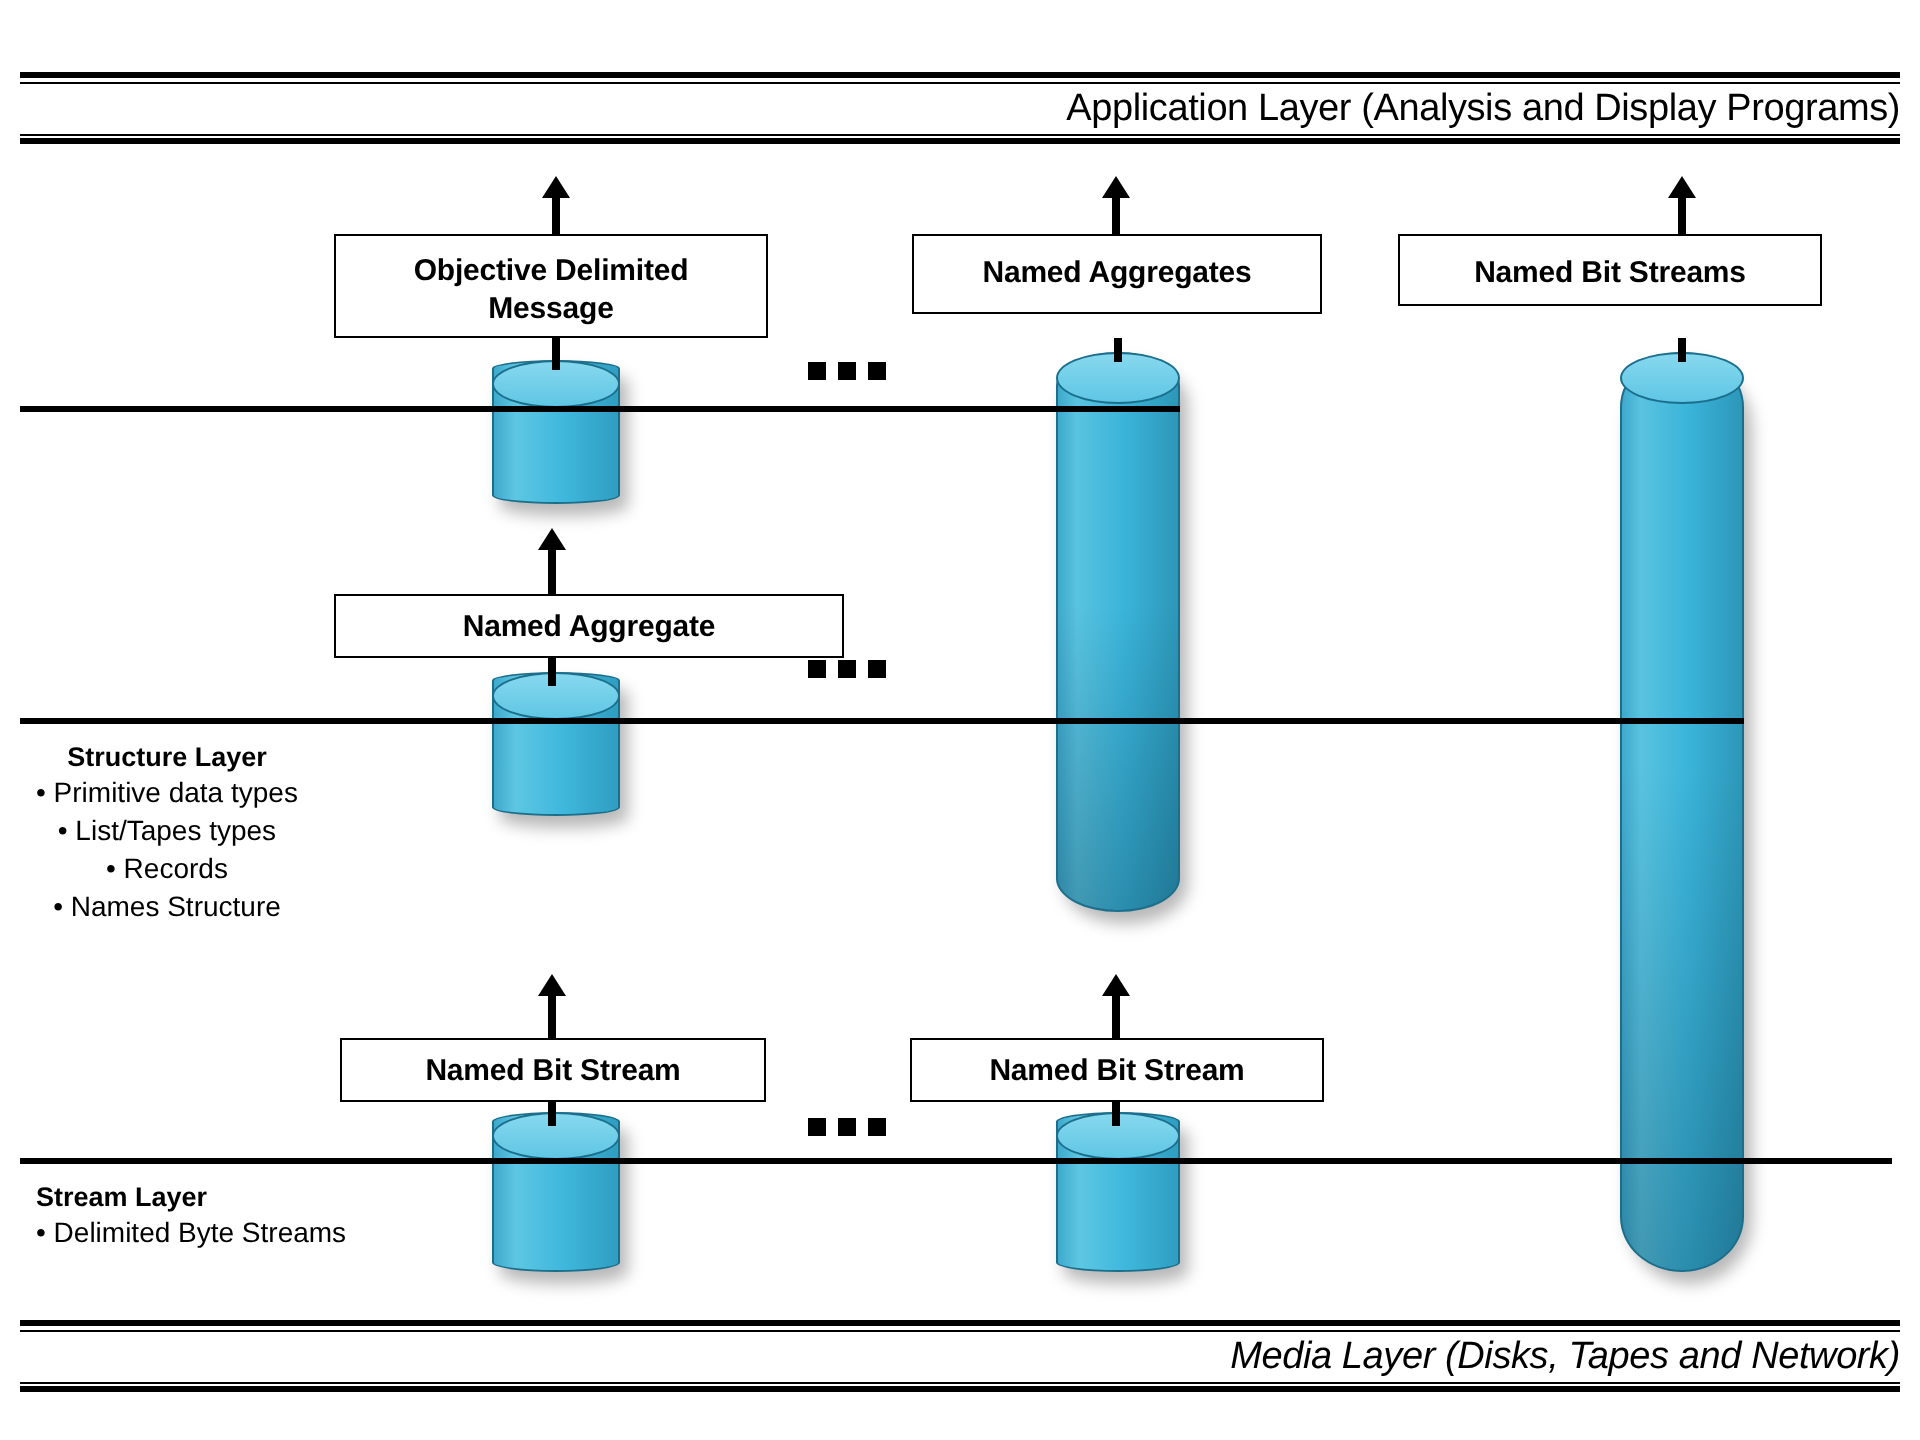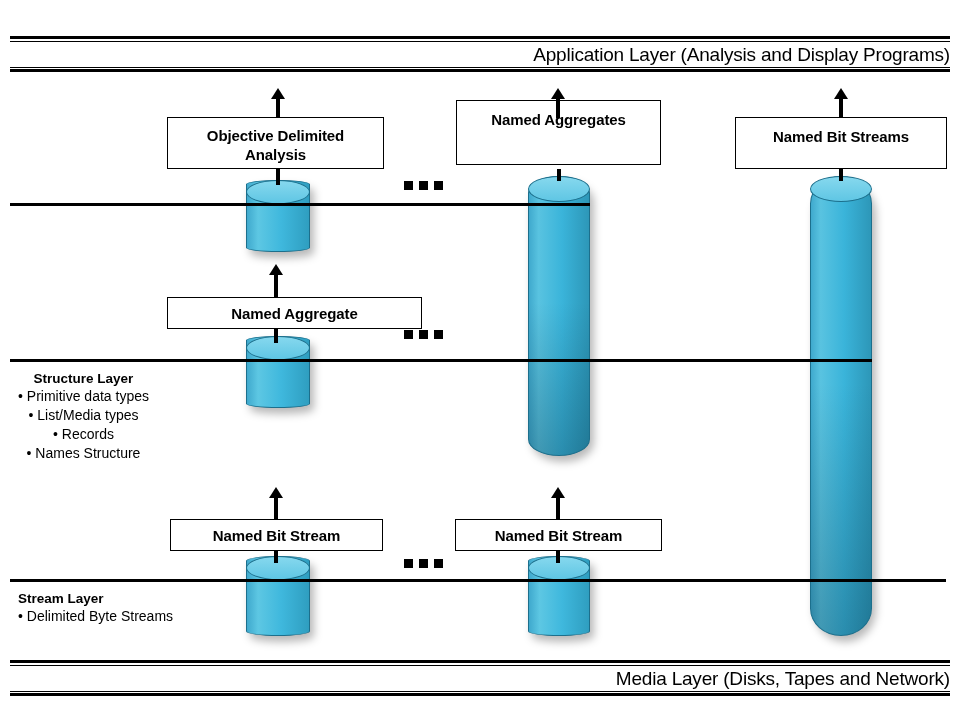--- a/index.html
+++ b/index.html
@@ -112,40 +112,40 @@
   </div>
 
   <div class="divider" style="left:10px;top:203px;width:580px;"></div>
   <div class="divider" style="left:10px;top:359px;width:862px;"></div>
   <div class="divider" style="left:10px;top:579px;width:936px;"></div>
 
 
   <div class="layer-label" style="left:18px;top:370px;text-align:center;">
     <div class="title">Structure Layer</div>
     <div class="bullet">• Primitive data types</div>
-    <div class="bullet">• List/Media types</div>
+    <div class="bullet">• List/Tapes types</div>
     <div class="bullet">• Records</div>
     <div class="bullet">• Names Structure</div>
   </div>
 
   <div class="layer-label" style="left:18px;top:590px;">
     <div class="title">Stream Layer</div>
     <div class="bullet">• Delimited Byte Streams</div>
   </div>
 
   <div class="box two-line" style="left:167px;top:117px;width:217px;height:52px;">
     <span class="box-text">Objective Delimited</span>
-    <span class="box-text" style="padding-top:0;">Analysis</span>
-  </div>
-
-  <div class="box" style="left:456px;top:100px;width:205px;height:65px;">
+    <span class="box-text" style="padding-top:0;">Message</span>
+  </div>
+
+  <div class="box" style="left:456px;top:117px;width:205px;height:40px;">
     <span class="box-text">Named Aggregates</span>
   </div>
 
-  <div class="box" style="left:735px;top:117px;width:212px;height:52px;">
+  <div class="box" style="left:699px;top:117px;width:212px;height:36px;">
     <span class="box-text">Named Bit Streams</span>
   </div>
 
   <div class="box" style="left:167px;top:297px;width:255px;height:32px;">
     <span class="box-text" style="padding-top:6px;">Named Aggregate</span>
   </div>
 
   <div class="box" style="left:170px;top:519px;width:213px;height:32px;">
     <span class="box-text" style="padding-top:6px;">Named Bit Stream</span>
   </div>
@@ -198,21 +198,21 @@
     <i></i>
     <i></i>
     <i></i>
   </div>
   <div class="ellipsis" style="left:404px;top:559px;">
     <i></i>
     <i></i>
     <i></i>
   </div>
 
-  <div class="band" style="top:660px;height:36px;">
+  <div class="band" style="top:660px;height:36px;font-style:italic;">
     <div class="rule" style="top:0;"></div>
     <div class="rule thin" style="top:5px;"></div>
     <div class="band-text" style="top:8px;">Media Layer (Disks, Tapes and Network)</div>
     <div class="rule thin" style="top:31px;"></div>
     <div class="rule" style="top:33px;"></div>
   </div>
 
 </div>
 
 </body></html>

